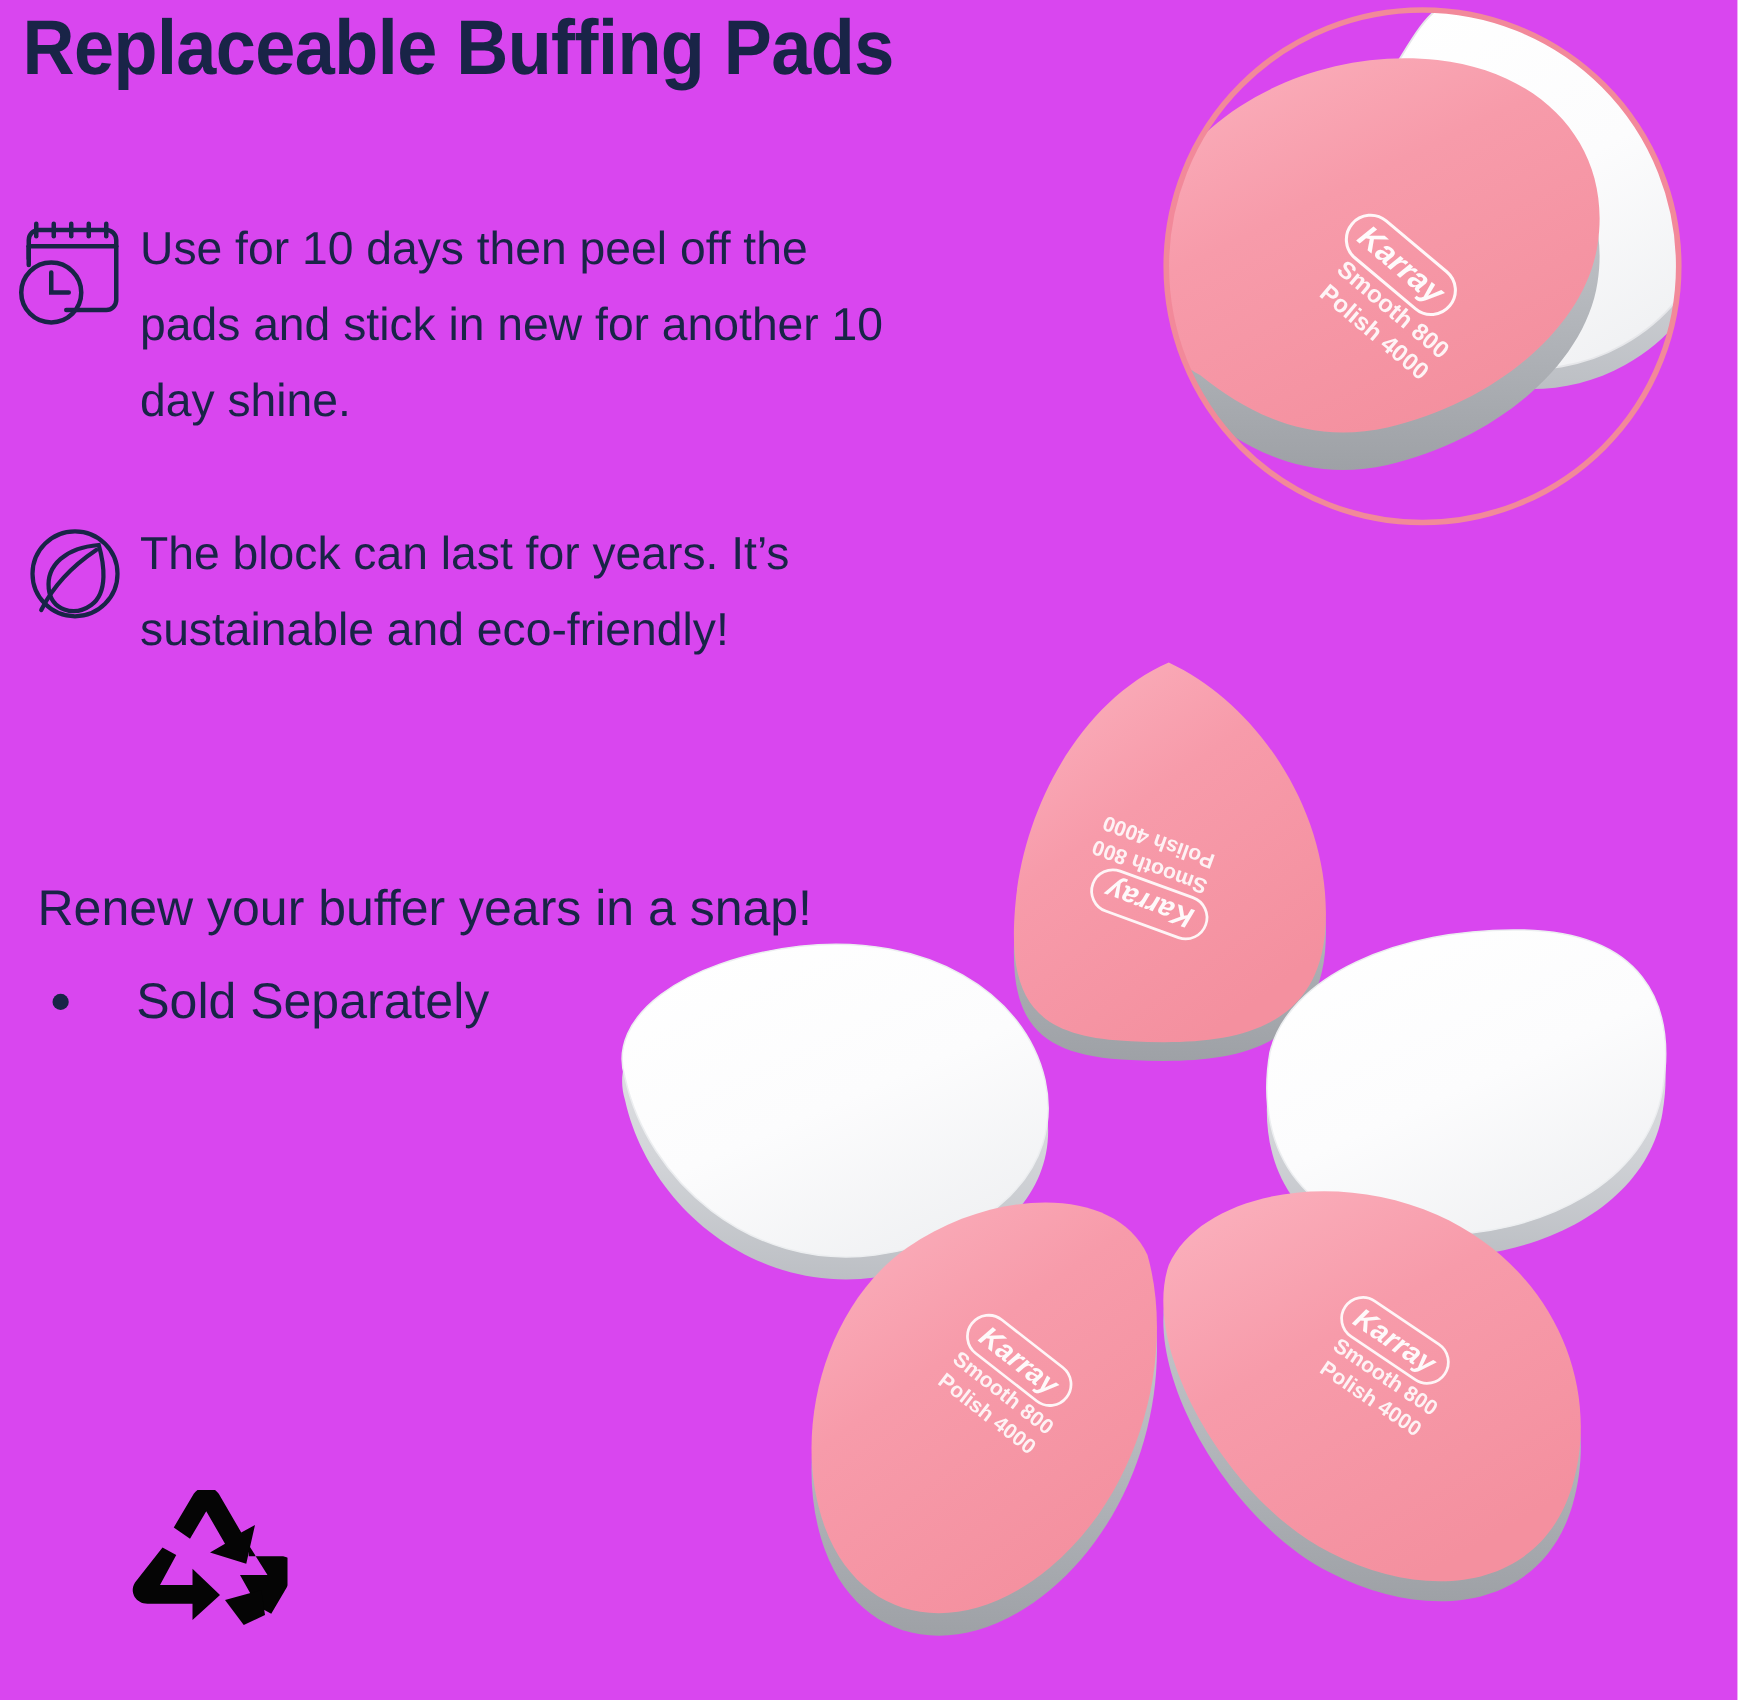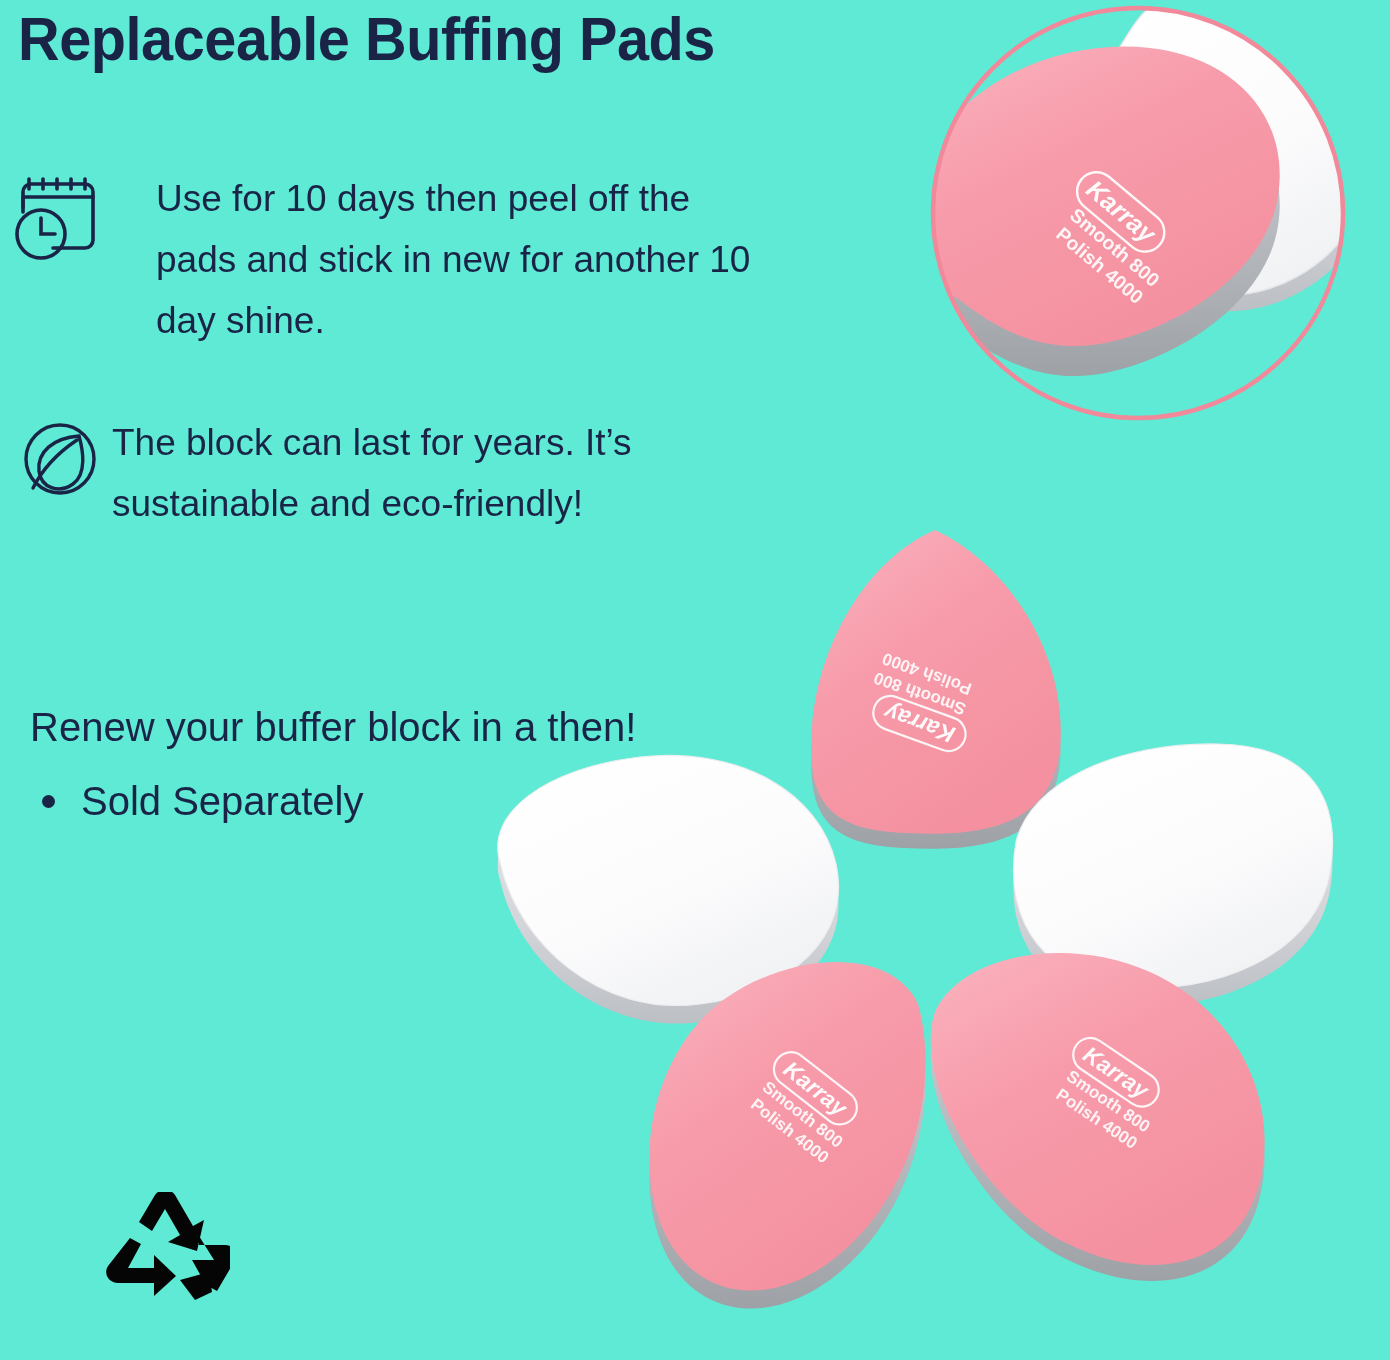--- a/index.html
+++ b/index.html
@@ -8,21 +8,21 @@
     background: #ffffff;
   }
   body {
     font-family: "Liberation Sans", sans-serif;
     -webkit-font-smoothing: antialiased;
   }
   #page {
     position: relative;
     width: 1390px;
     height: 1360px;
-    background: #5eead4;
+    background: #d946ef;
     overflow: hidden;
   }
 
   
   .title {
     position: absolute;
     left: 18px;
     top: 2px;
     font-size: 62px;
     line-height: 74px;
@@ -49,39 +49,40 @@
     padding-top: 4px;
   }
   .feature-text {
     font-size: 37px;
     line-height: 61px;
     color: #192447;
     font-weight: normal;
     max-width: 600px;
   }
 
-  #feature-1 { left: 8px;  top: 168px; gap: 44px; }
+  #feature-1 { left: 8px;  top: 168px; }
   #feature-2 { left: 8px;  top: 412px; justify-content: center; }
 
   
   .renew-head {
     position: absolute;
     left: 30px;
     top: 702px;
     font-size: 40px;
     line-height: 50px;
     color: #192447;
     white-space: nowrap;
   }
   .bullet-row {
     position: absolute;
     left: 42px;
     top: 777px;
     display: flex;
     align-items: center;
+    gap: 28px;
   }
   .bullet-dot {
     width: 13px;
     height: 13px;
     border-radius: 50%;
     background: #192447;
     margin-right: 26px;
     flex: 0 0 auto;
   }
   .bullet-label {
@@ -268,21 +269,21 @@
         <g fill="none" stroke="#192447" stroke-width="3.4" stroke-linecap="round">
           <circle cx="43" cy="43" r="34"></circle>
           <path d="M62 20 C36 22 20 36 22 55 C24 72 42 78 56 68 C70 58 66 34 62 20 Z"></path>
           <path d="M16 72 C26 52 42 36 60 24"></path>
         </g>
       </svg>
     </div>
     <div class="feature-text">The block can last for years. It’s sustainable and eco-friendly!</div>
   </div>
 
-  <div class="renew-head">Renew your buffer block in a then!</div>
+  <div class="renew-head">Renew your buffer years in a snap!</div>
 
   <div class="bullet-row">
     <span class="bullet-dot"></span>
     <span class="bullet-label">Sold Separately</span>
   </div>
 
   <div class="recycle-wrap">
     <svg width="130" height="118" viewBox="0 0 130 118" xmlns="http://www.w3.org/2000/svg">
       <g fill="#050505">
 

